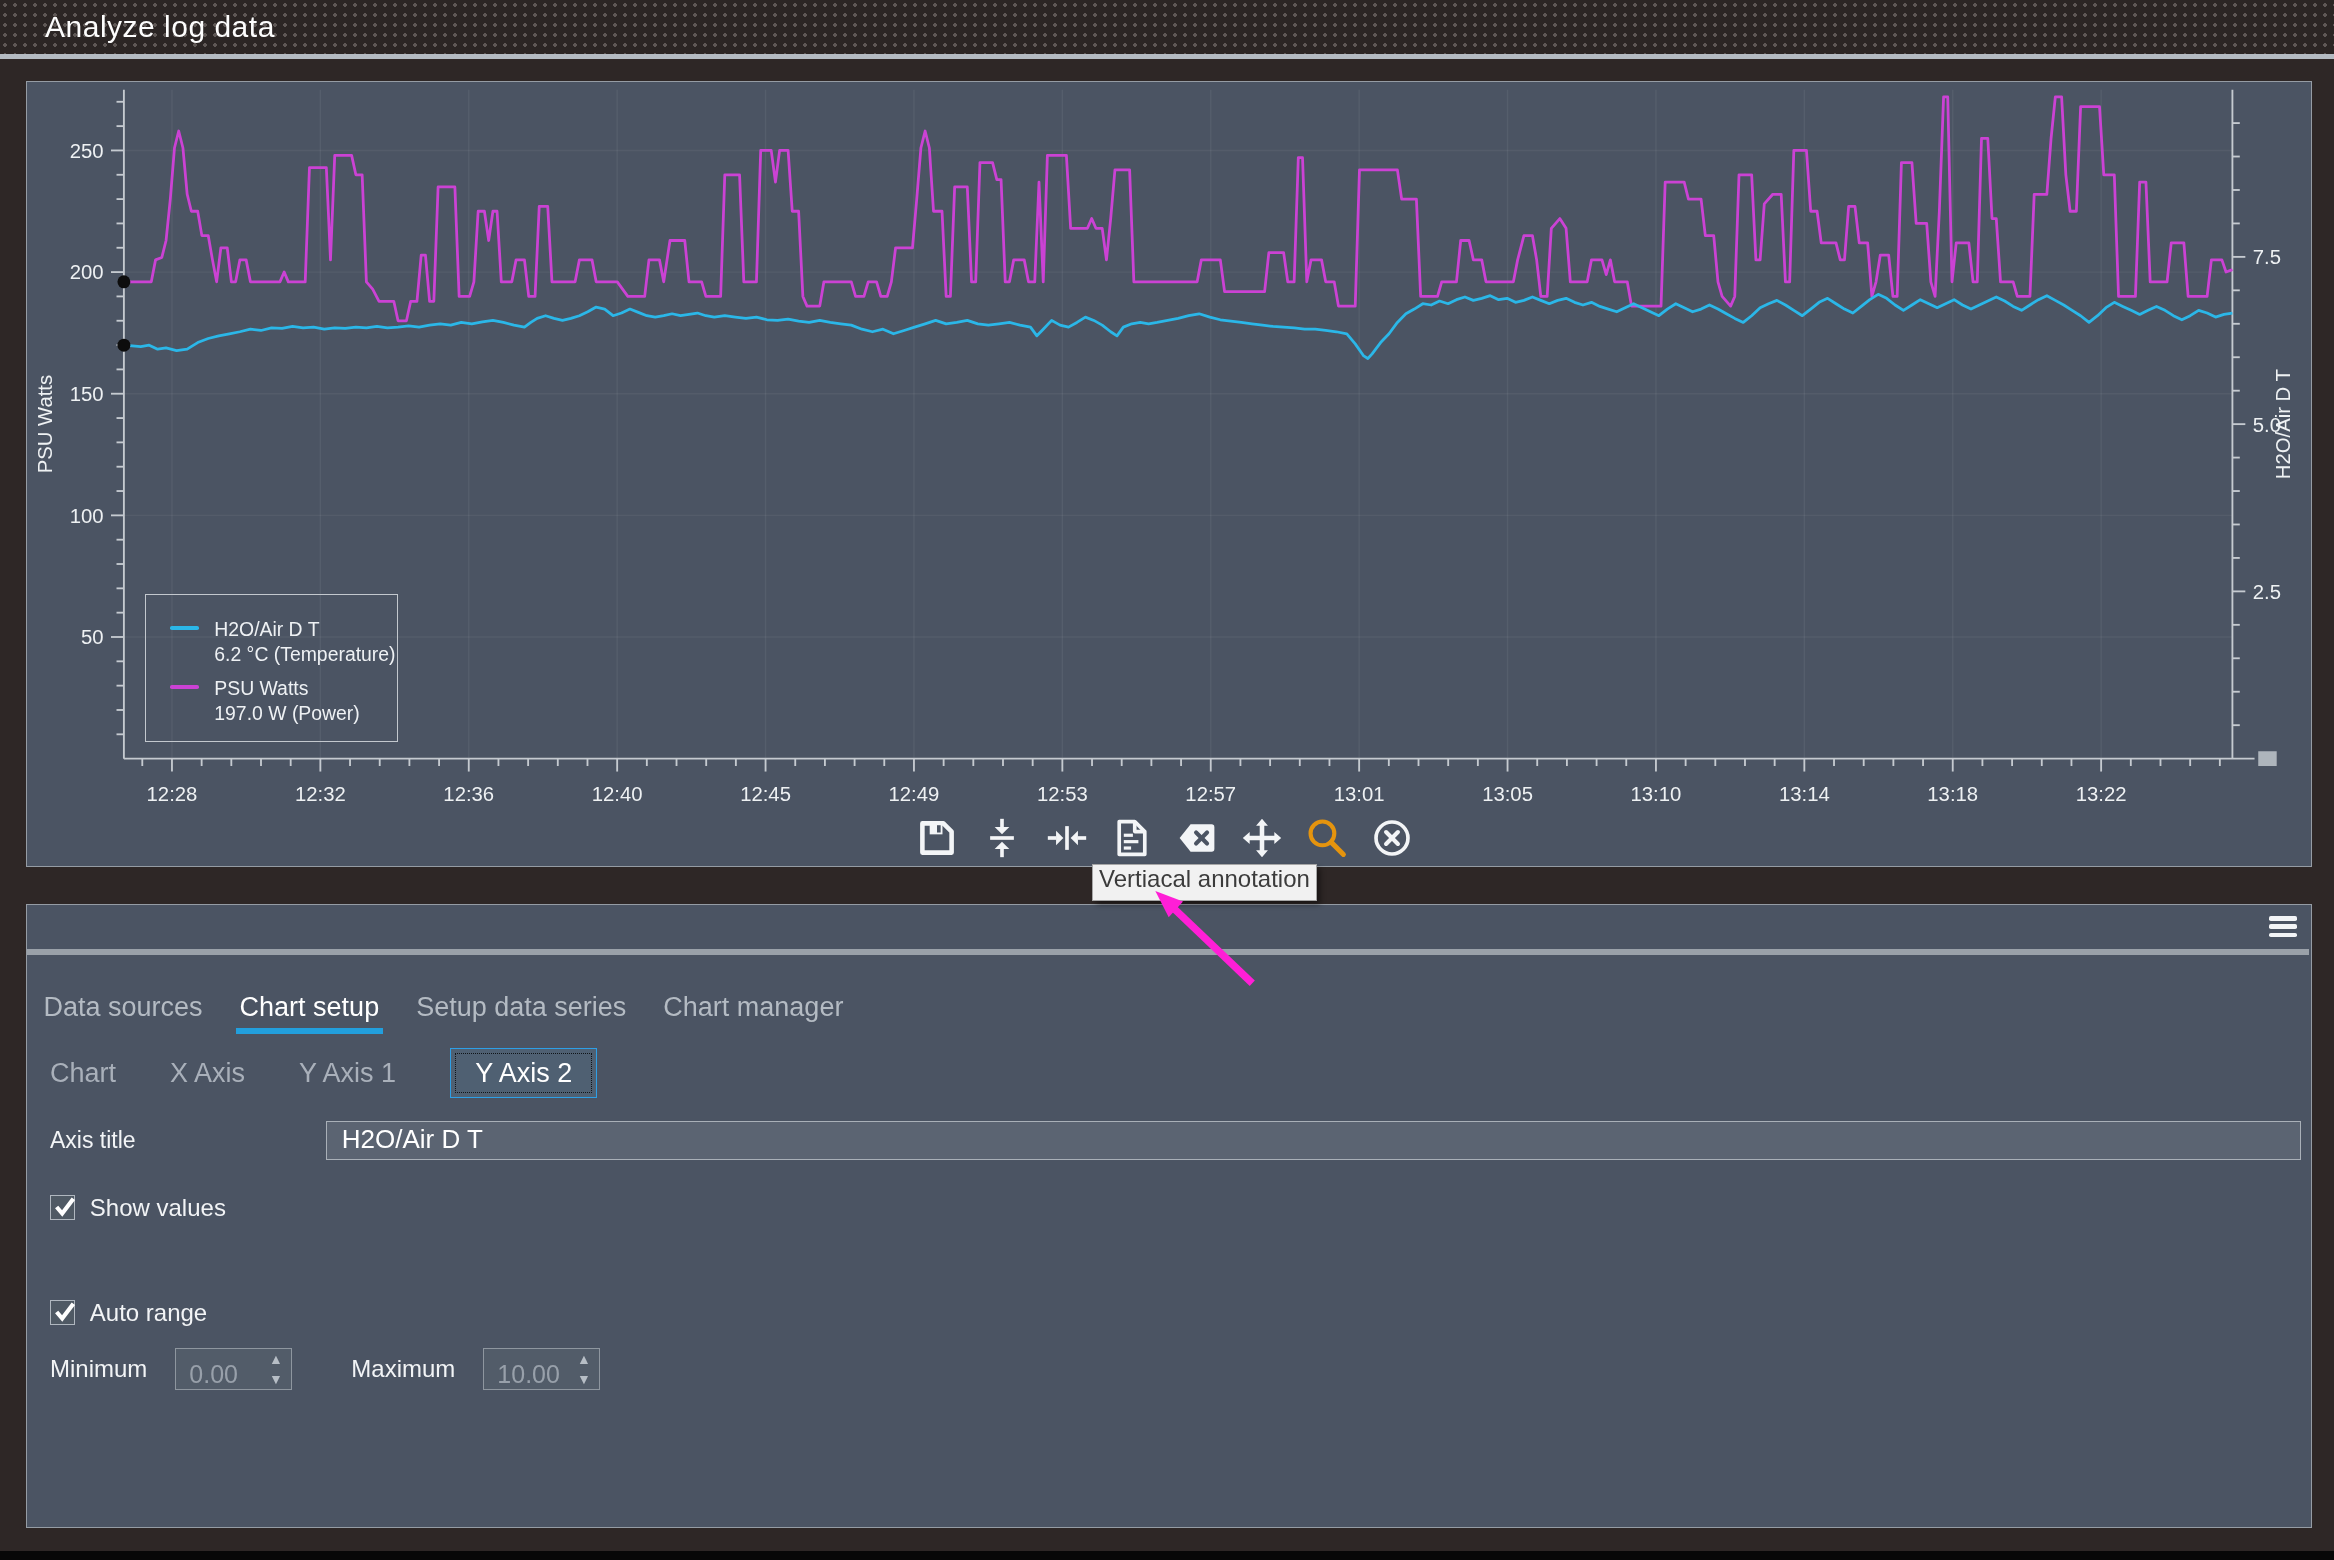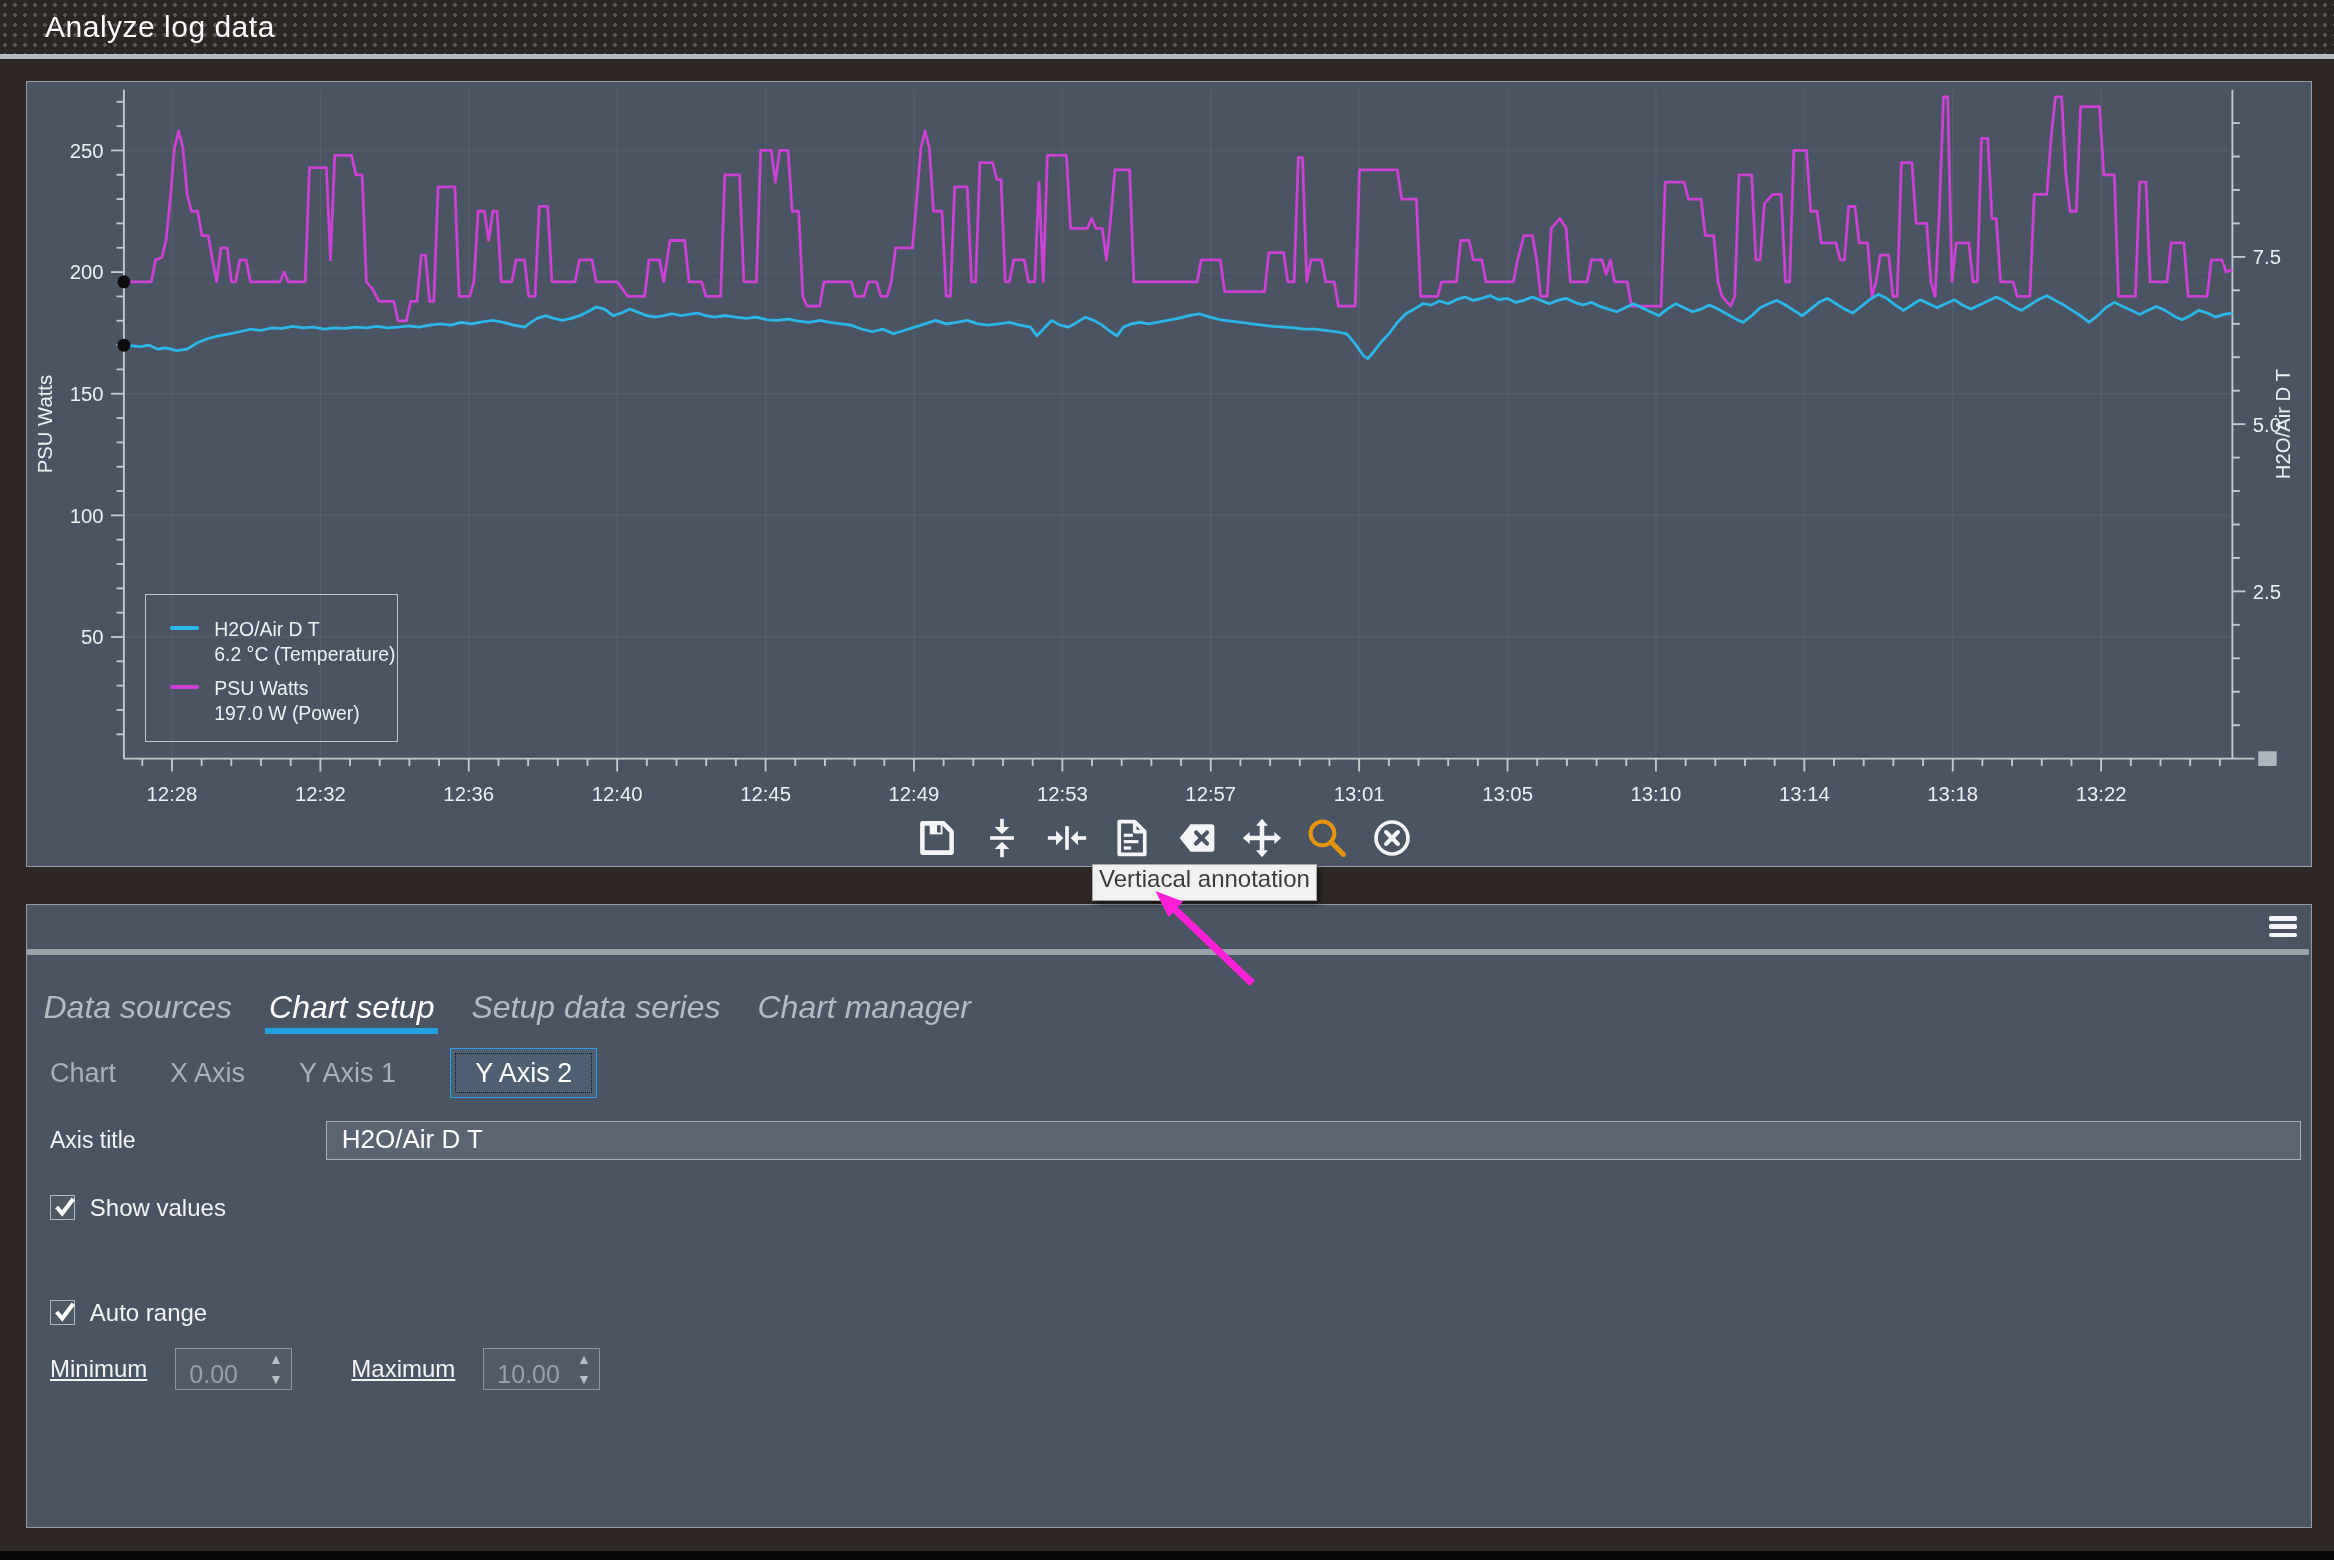--- a/index.html
+++ b/index.html
@@ -58,21 +58,21 @@
       linear-gradient(90deg,#8a9199 0%,#7f8790 45%,#5b646f 78%,#4c5561 100%);
     background-size:10px 10px,100% 100%;
     display:flex; align-items:center;
   }
   .cfg-header .h { color:#f5f6f7; font-size:25px; padding-left:35px; }
   .cfg-header-edge { position:absolute; left:0; top:44px; width:2282px; height:5.5px; background:#9aa1a9; }
   .burger { position:absolute; right:13px; top:7.4px; width:31px; height:29.5px; cursor:pointer; }
   .burger span { display:block; width:28px; height:4.6px; background:#f2f4f6; border-radius:1.8px; margin:3.7px 0 0 1.8px; }
   
   .tabs { position:absolute; left:11px; top:81px; height:42px; display:flex; gap:26px; }
-  .tab { color:#b4bbc3; font-size:32px; line-height:42px; padding:0 5.5px; position:relative; cursor:pointer; white-space:nowrap;font-style:italic; }
+  .tab { color:#b4bbc3; font-size:27px; line-height:42px; padding:0 5.5px; position:relative; cursor:pointer; white-space:nowrap; }
   .tab.active { color:#ffffff; }
   .tab.active::after { content:""; position:absolute; left:1.8px; right:1.8px; bottom:-5.5px; height:5.5px; background:#229fdd; }
   
   .subtabs { position:absolute; left:23px; top:144px; height:48px; display:flex; align-items:center; }
   .subtab { color:#a9b0ba; font-size:27px; margin-right:54px; cursor:pointer; white-space:nowrap; }
   .subtab.selected {
     color:#ffffff; background:#4f6072; border:1.8px solid #2e9fe6;
     outline:0.9px dotted #101418; outline-offset:-6.5px;
     padding:8.3px 24px; margin-right:37px;
   }
@@ -83,21 +83,21 @@
     position:absolute; left:276px; top:0; width:1975px; height:39px;
     background:#5b6472; border:1.8px solid #a9b0b8; color:#ffffff;
     font-size:26px; font-family:inherit; padding:0 0 1.8px 14.8px;
   }
   .cbrow { position:absolute; left:23px; height:31px; display:flex; align-items:center; }
   .cb { width:25px; height:25px; background:#4f5964; border:1.8px solid #b0b7bf; flex:none; position:relative; cursor:pointer; }
   .cb svg { position:absolute; left:0.9px; top:-1.8px; }
   .cblbl { color:#f2f4f6; font-size:24px; margin:0 0 0 14.8px; }
   .cb2 { margin-left:138px; }
   .sprow { position:absolute; left:23px; top:443px; height:42px; display:flex; align-items:center; }
-  .splbl { color:#f2f4f6; font-size:24px;text-decoration:underline; }
+  .splbl { color:#f2f4f6; font-size:24px; }
   .spinner {
     width:117px; height:42px; background:#525c69; border:1.8px solid #8e969f;
     display:flex; align-items:flex-end; position:relative; margin-left:28px;
   }
   .spinner .val { color:#98a0aa; font-size:25px; padding-left:13px; flex:1; }
   .spinner .arrows { width:31px; height:100%; display:flex; flex-direction:column; }
   .spinner .arrows div { flex:1; display:flex; align-items:center; justify-content:center; color:#b7bec6; font-size:14px; cursor:pointer; }
   .sp-max-lbl { margin-left:59px; }
   
   .bottom-black { position:absolute; left:0; top:1551px; width:2334px; height:10px; background:#070707; }

